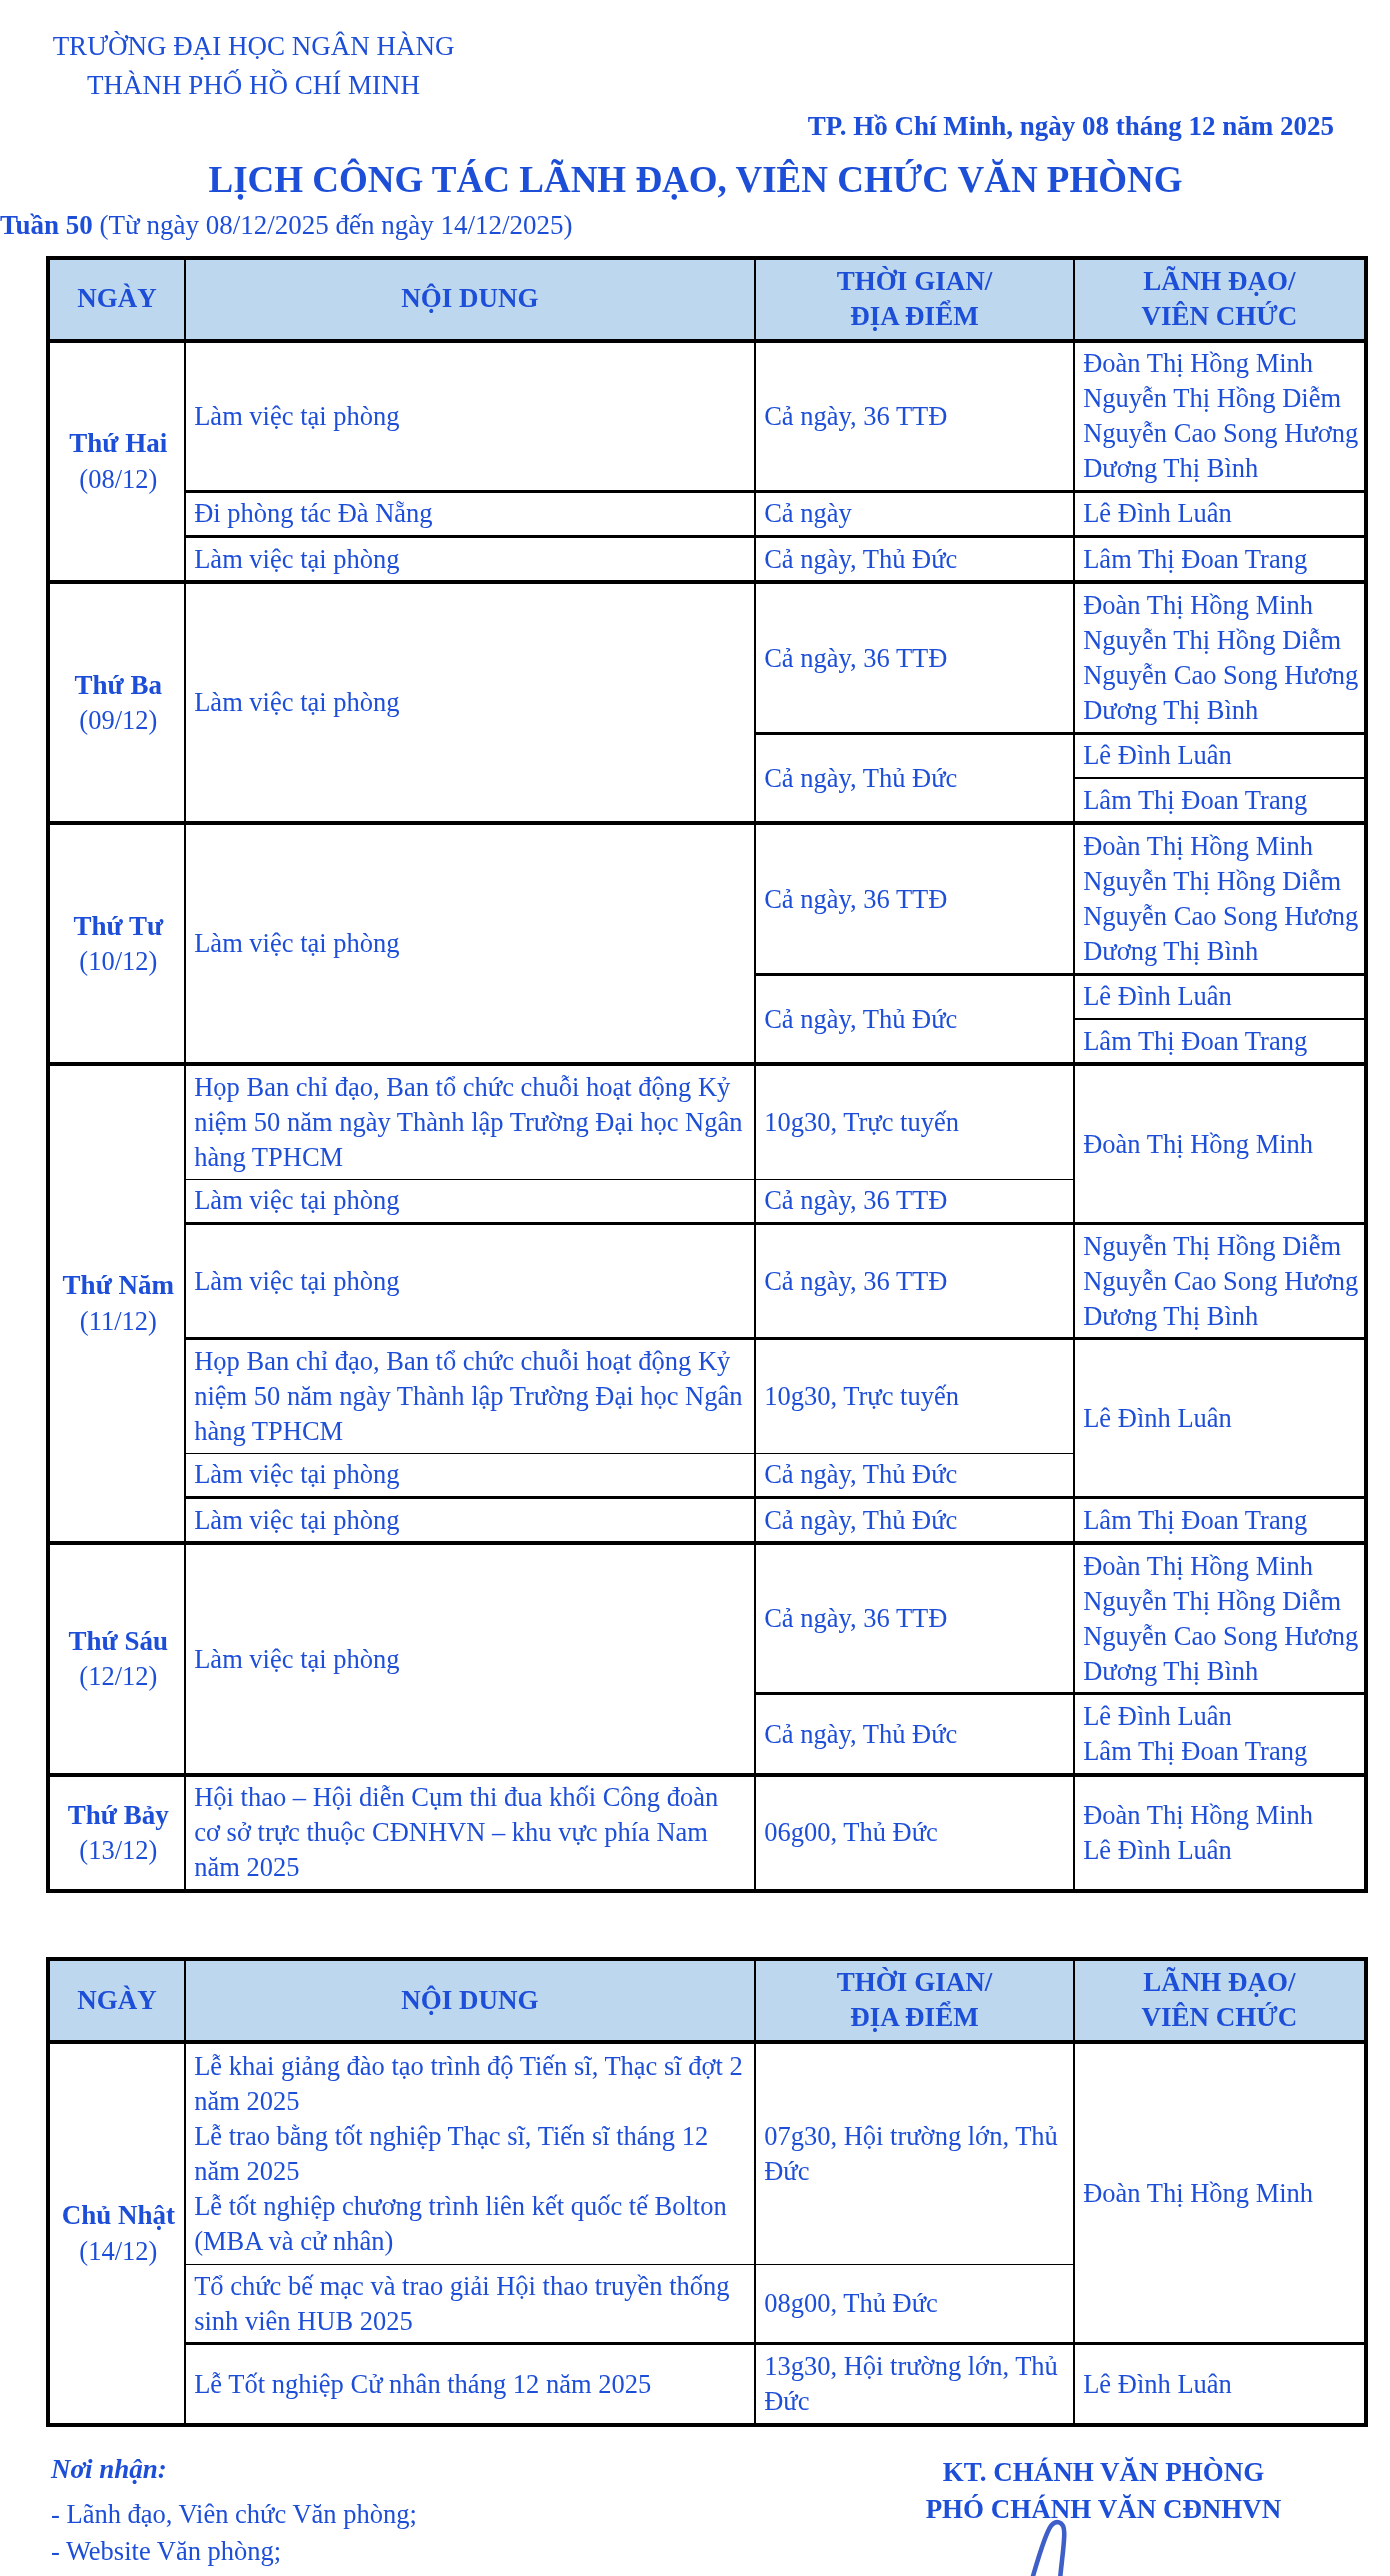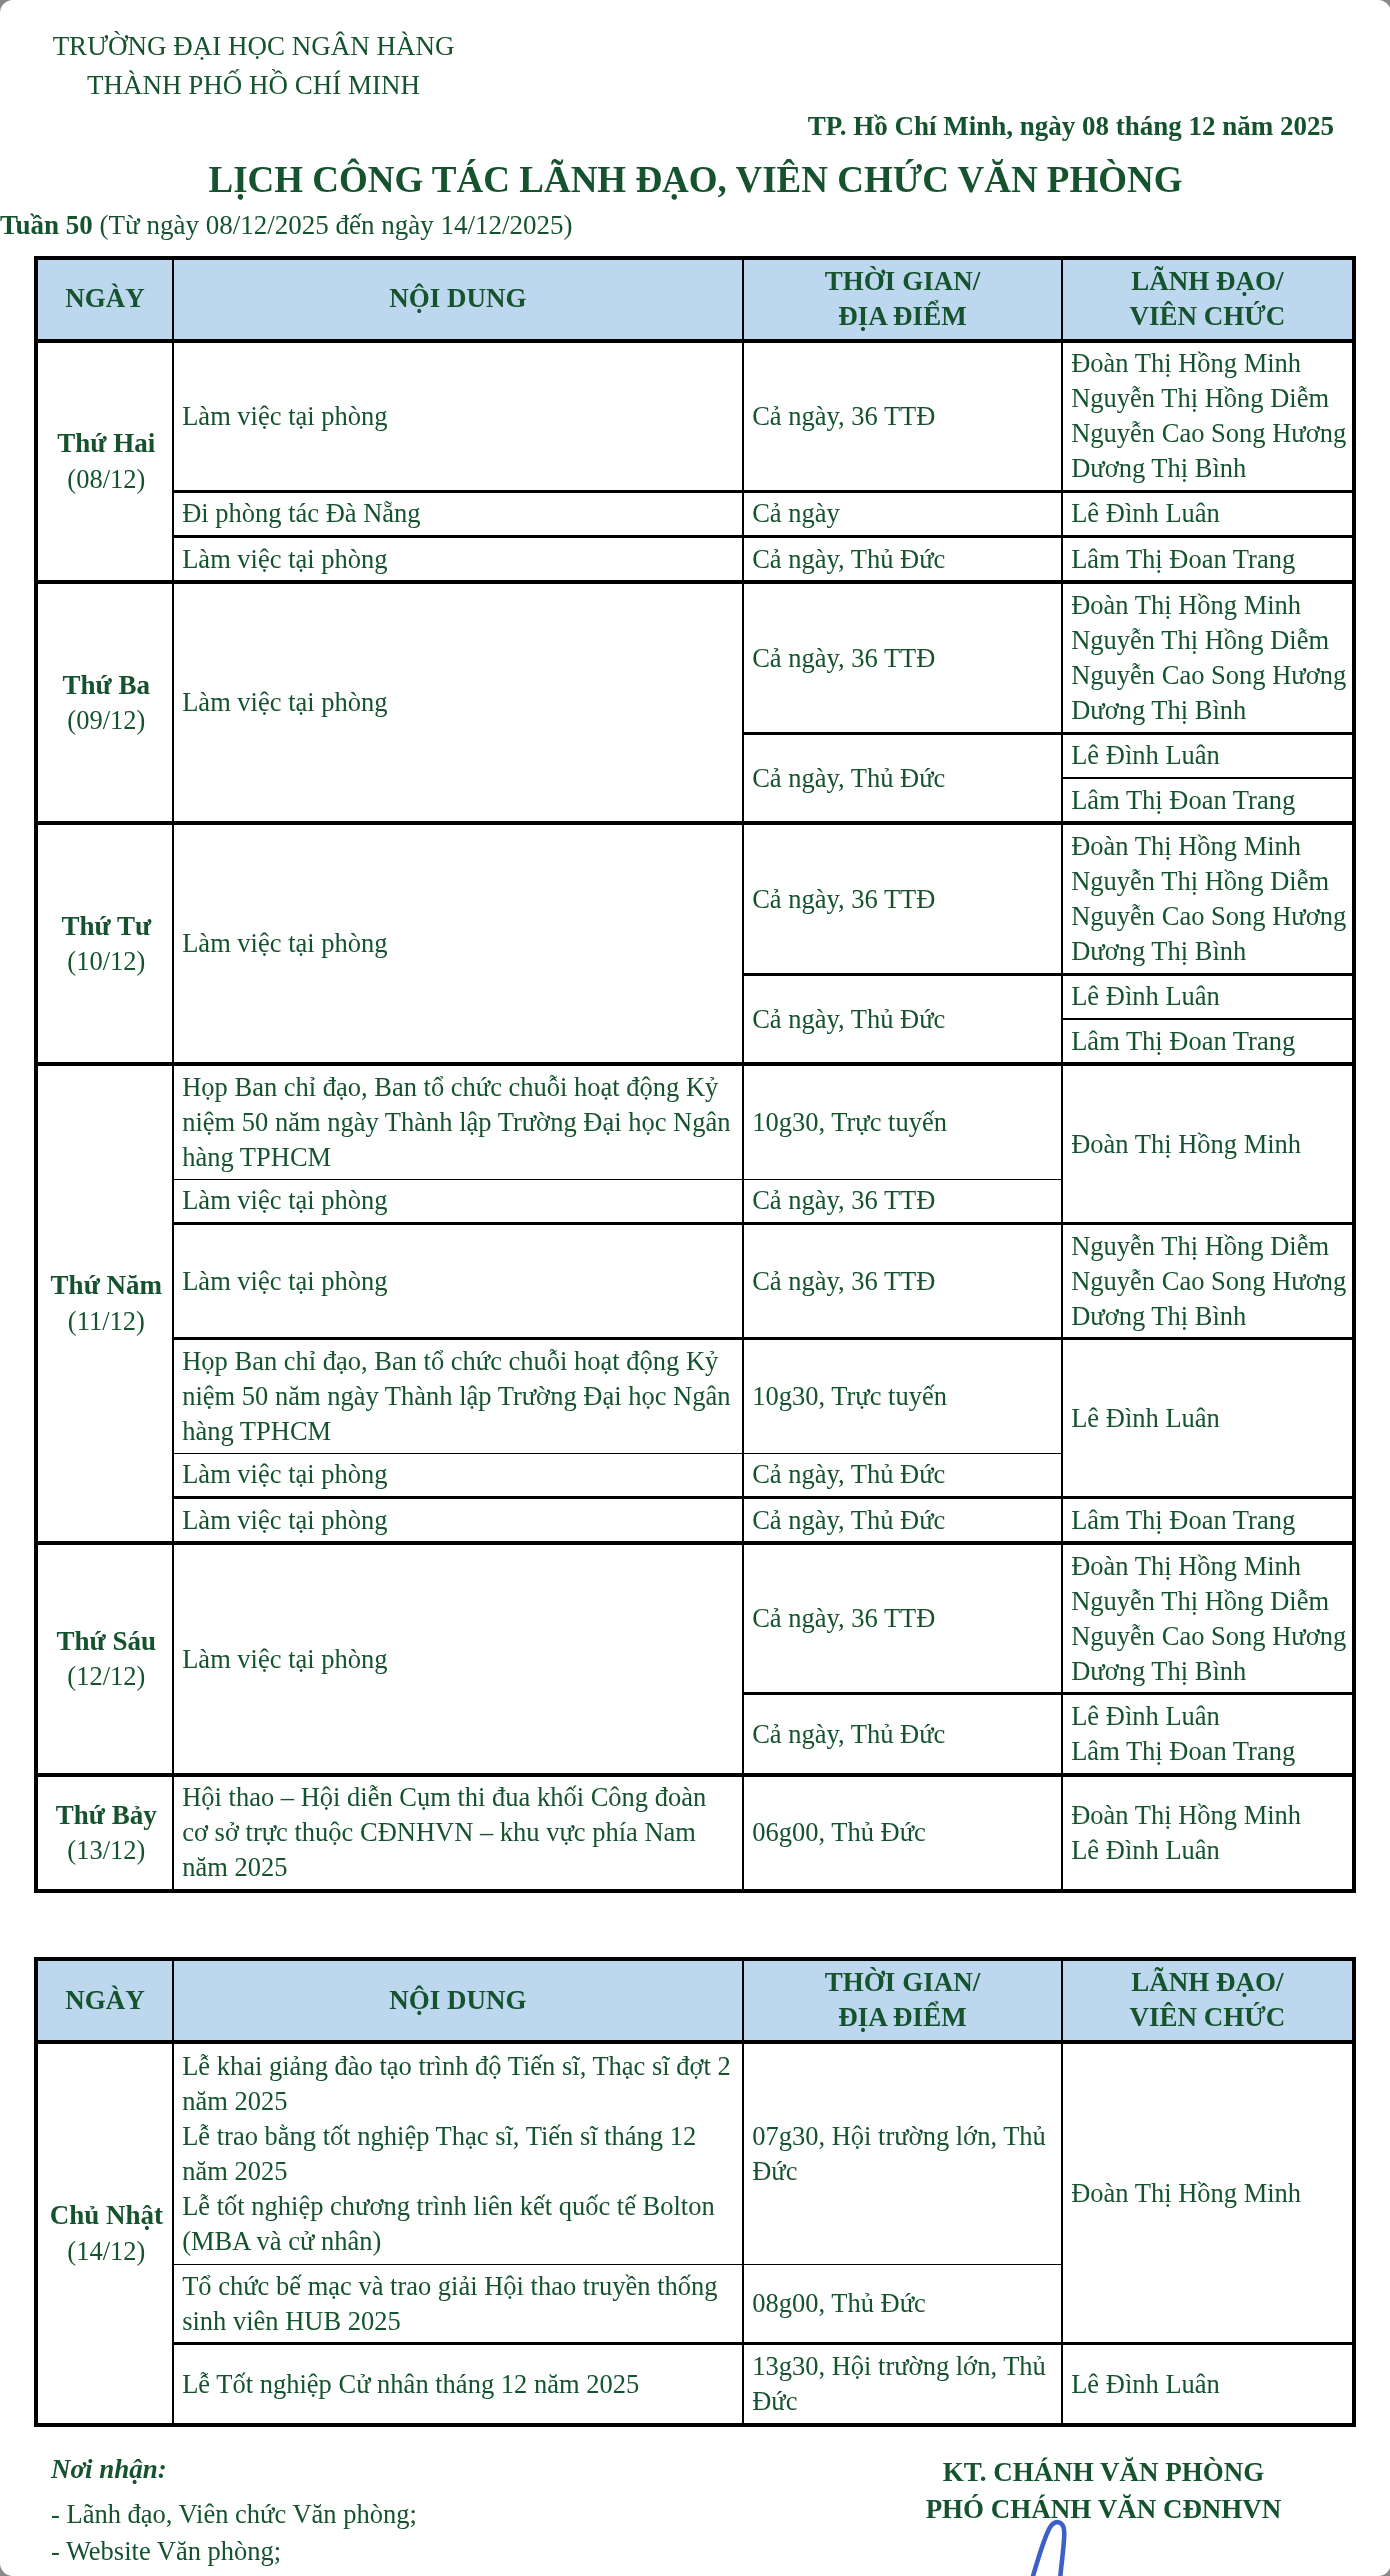--- a/index.html
+++ b/index.html
@@ -1,36 +1,36 @@
 <!DOCTYPE html>
 <html style="--header-bg: #BDD7EE; --sig-ink: #3E5EC8;font-size:14.6px"><head>
 <meta charset="utf-8">
 <style>
   :root { --header-bg:#BDD7EE; --sig-ink:#3E5EC8; }
   * { margin:0; padding:0; box-sizing:border-box; }
   body { background:#888; }
   .page {
     width:1391px; height:2576px; margin:0 auto; background:#fff;
-    font-family:"Liberation Serif","DejaVu Serif",serif; color:#14532d;
-    overflow:hidden; position:relative;border-radius:13px;
+    font-family:"Liberation Serif","DejaVu Serif",serif; color:#1d4ed8;
+    overflow:hidden; position:relative;
   }
   
   .letterhead { position:relative; padding-top:27px; height:151px; }
   .org-block { margin-left:25.6px; width:456px; text-align:center; font-size:27px; line-height:39px; }
   .org-unit-wrap { margin-top:1.8px; }
   .org-unit { font-weight:bold; display:inline-block; border-bottom:3.7px solid #000; padding:0 3.7px 5.5px; }
   .dateline { position:absolute; right:57px; bottom:9px; font-weight:bold; font-size:27px; }
   
   .title { text-align:center; font-weight:bold; font-size:37px; margin-top:7.3px; }
   .subtitle { font-size:27px; margin-top:9px; margin-bottom:14.6px; }
   .subtitle .wk { font-weight:bold; }
   
   table.schedule {
     border-collapse:collapse; table-layout:fixed;
-    margin-left:34px; width:1319px;
+    margin-left:46px; width:1319px;
     border:4.6px solid #000; font-size:26.5px; line-height:1.32;
   }
   table.schedule th {
     background:var(--header-bg); font-weight:bold; font-size:27px;
     text-align:center; vertical-align:middle;
     border:2.7px solid #000; border-bottom:4.6px solid #000;
     white-space:pre-line; height:66px; padding:3.7px;
   }
   table.schedule td {
     border-left:2.7px solid #000; border-right:2.7px solid #000;

